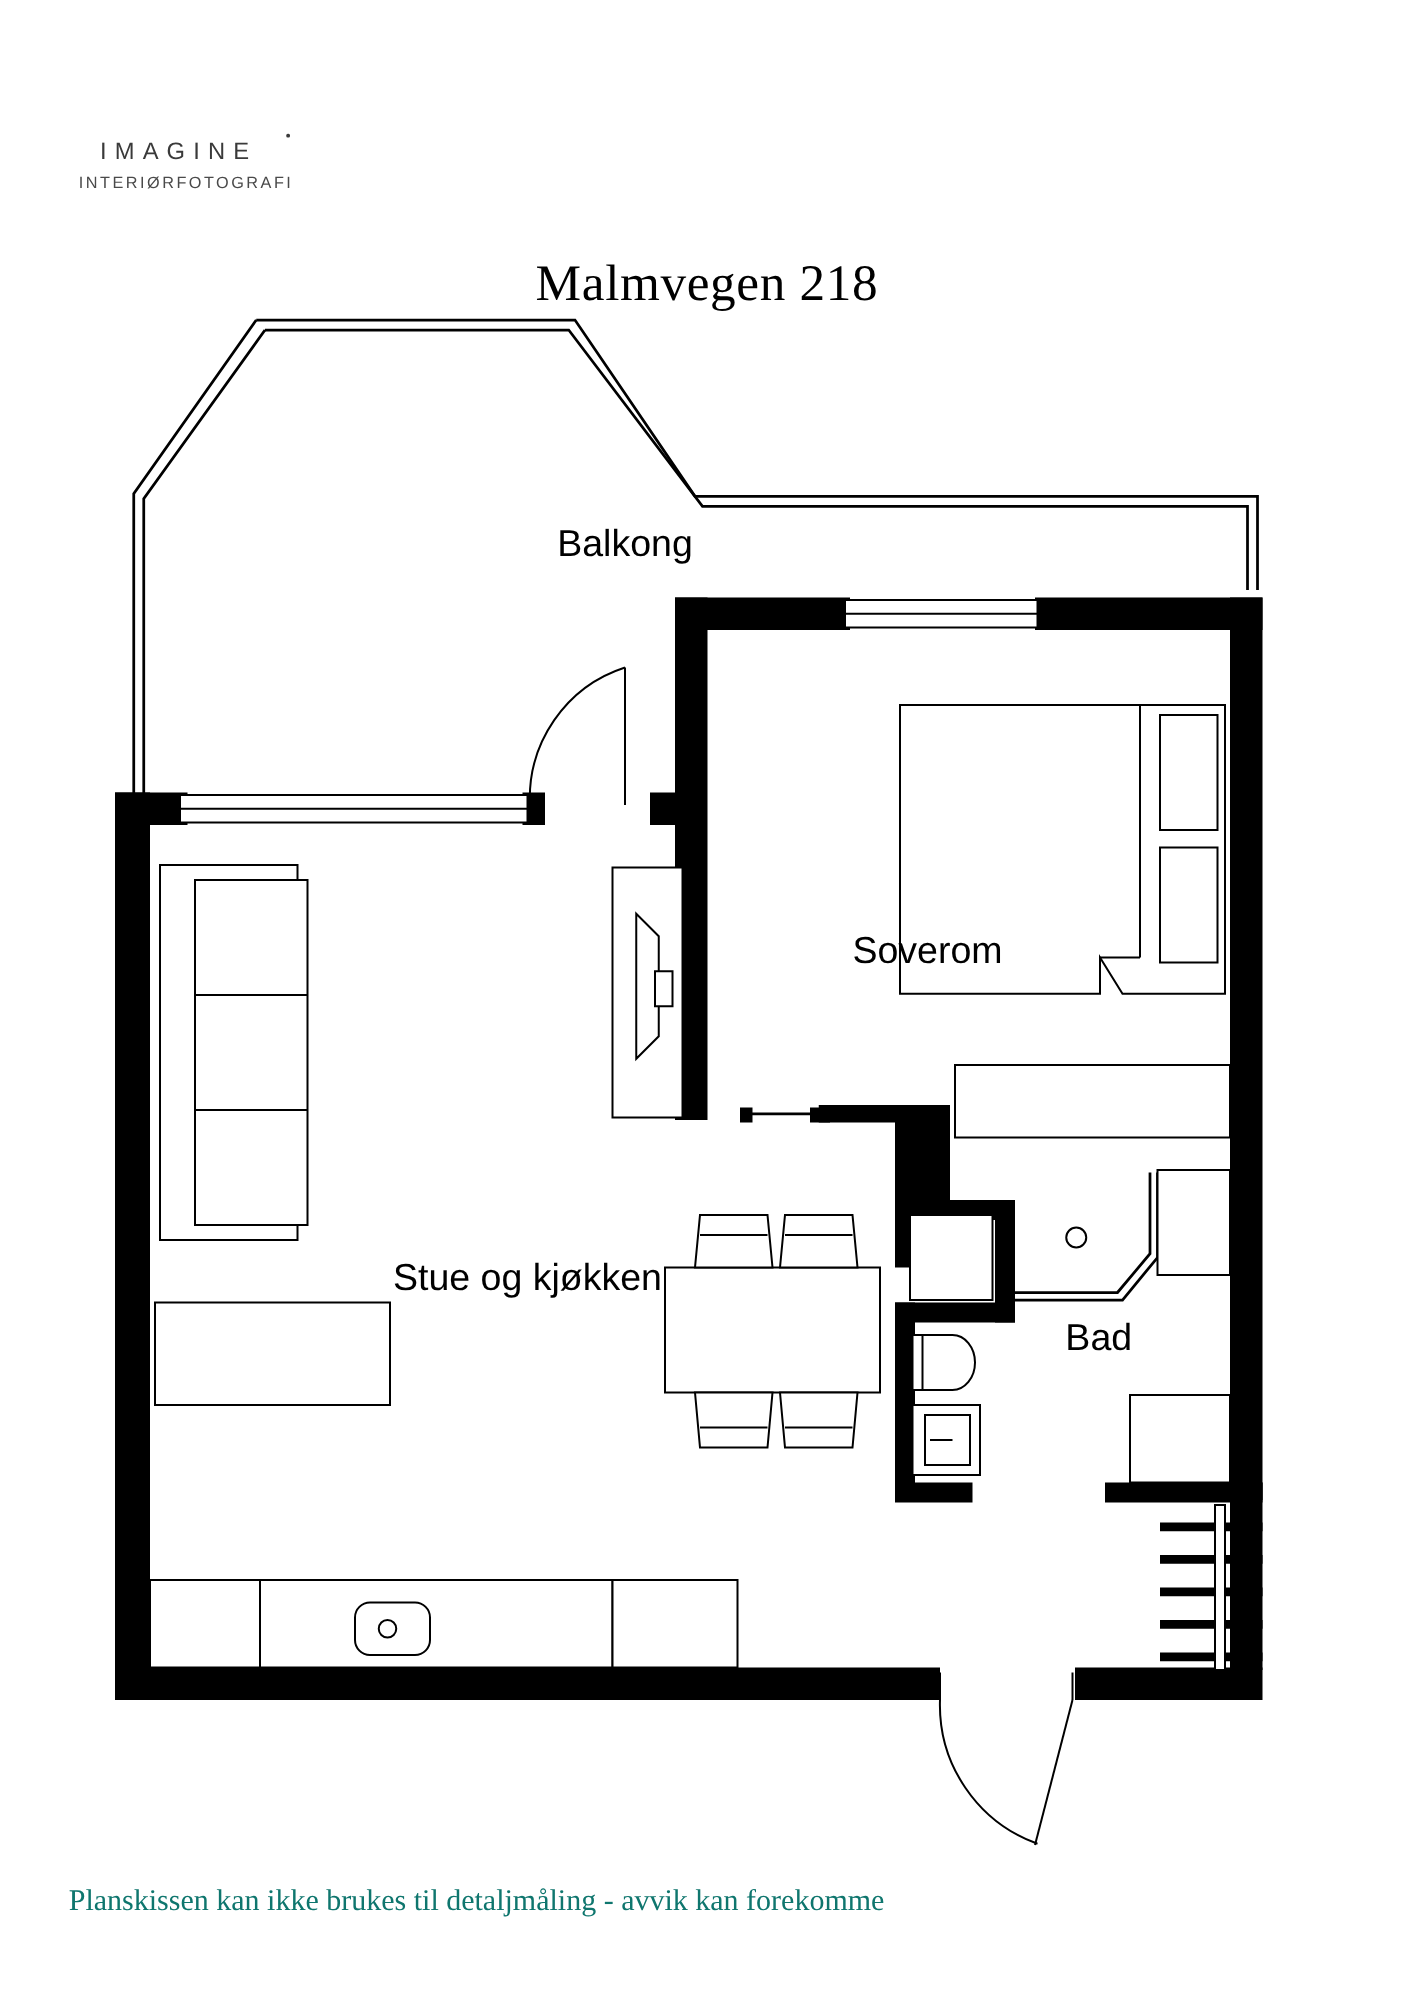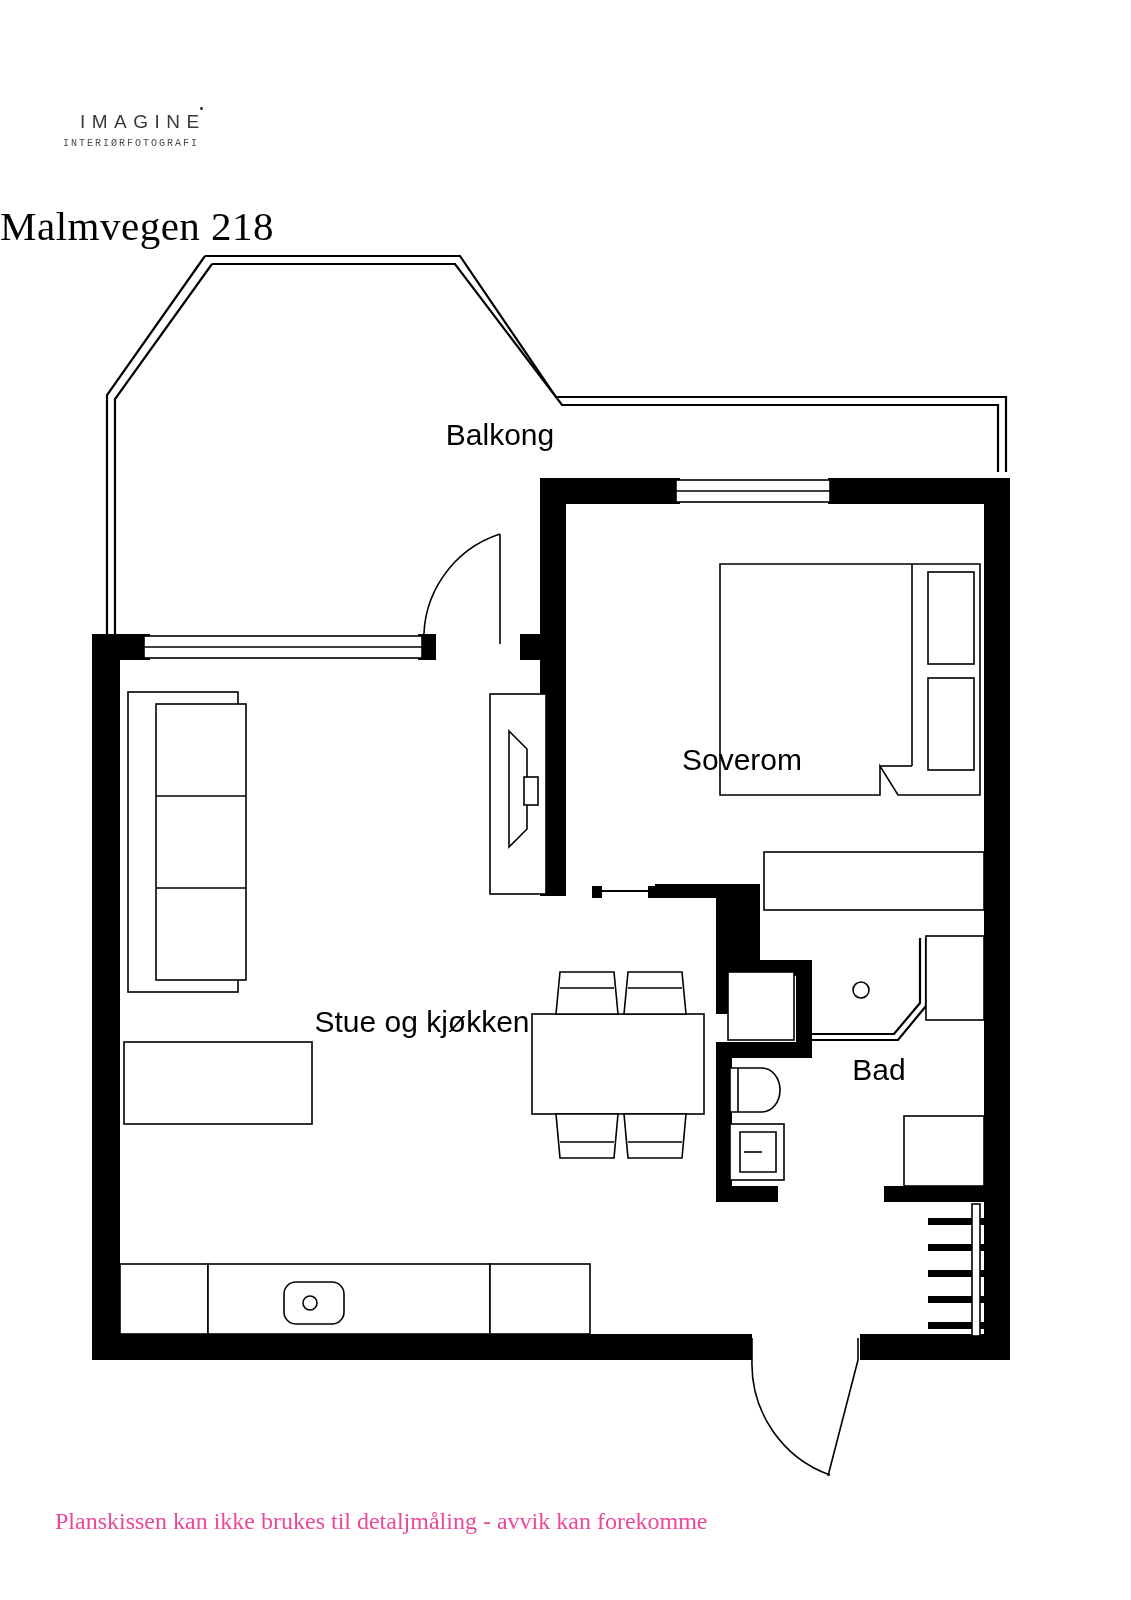--- a/index.html
+++ b/index.html
@@ -25,22 +25,22 @@
   #logo .logo-word {
     font-family: "Liberation Sans", sans-serif;
     font-size: 19px;
     letter-spacing: 6.5px;
     color: #3a3a3a;
     line-height: 1;
     white-space: nowrap;
     margin-left: 20px;
   }
   #logo .logo-sub {
-    font-family: Liberation Mono, monospace;
-    font-size: 10px;
+    font-family: Liberation Sans, sans-serif;
+    font-size: 13px;
     letter-spacing: 2.0px;
     color: #4a4a4a;
     margin-top: 7px;
     margin-left: 3px;
     white-space: nowrap;
   }
   #logo .logo-dot {
     position: absolute;
     right: 3px;
     top: -5px;
@@ -49,35 +49,35 @@
     background: #3a3a3a;
     border-radius: 50%;
   }
 
   
   #plan-title {
     position: absolute;
     left: 0;
     top: 202px;
     width: 1131px;
-    text-align: left;
+    text-align: center;
     font-family: "Liberation Serif", serif;
     font-size: 41px;
     color: #000;
     letter-spacing: 0.5px;
   }
 
   
   #plan-footer {
     position: absolute;
     left: 55px;
     top: 1508px;
     font-family: "Liberation Serif", serif;
     font-size: 24px;
-    color: #ec4899;
+    color: #0f766e;
     white-space: nowrap;
   }
 
   
   #floorplan-svg {
     position: absolute;
     left: 0;
     top: 0;
     width: 1131px;
     height: 1600px;

